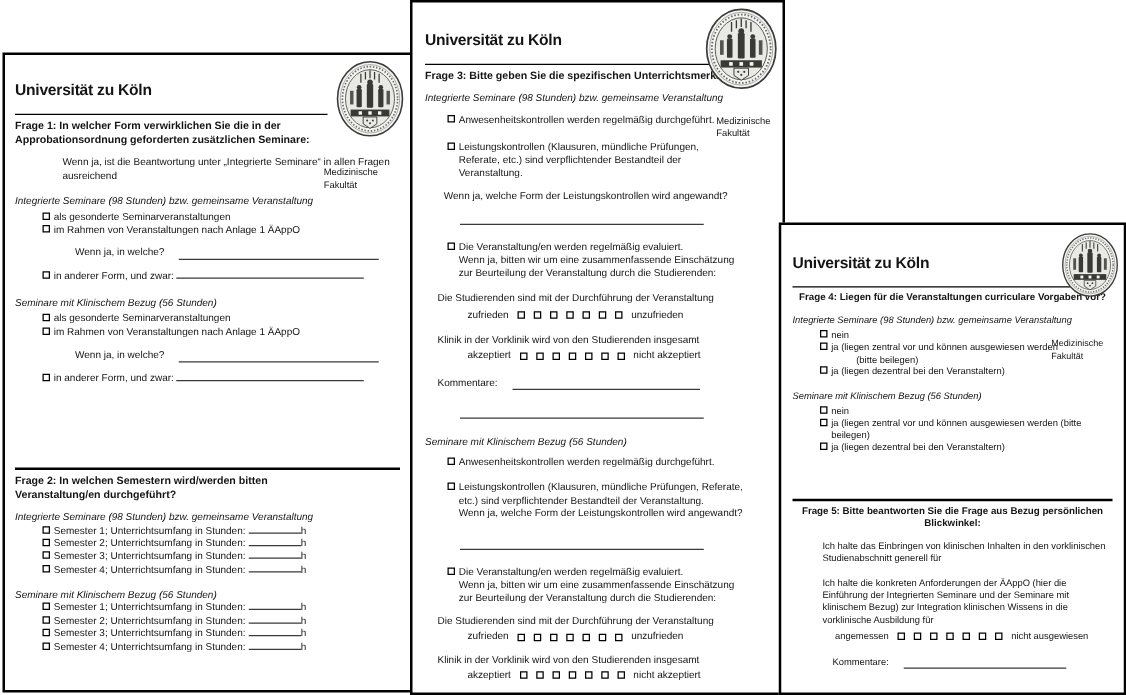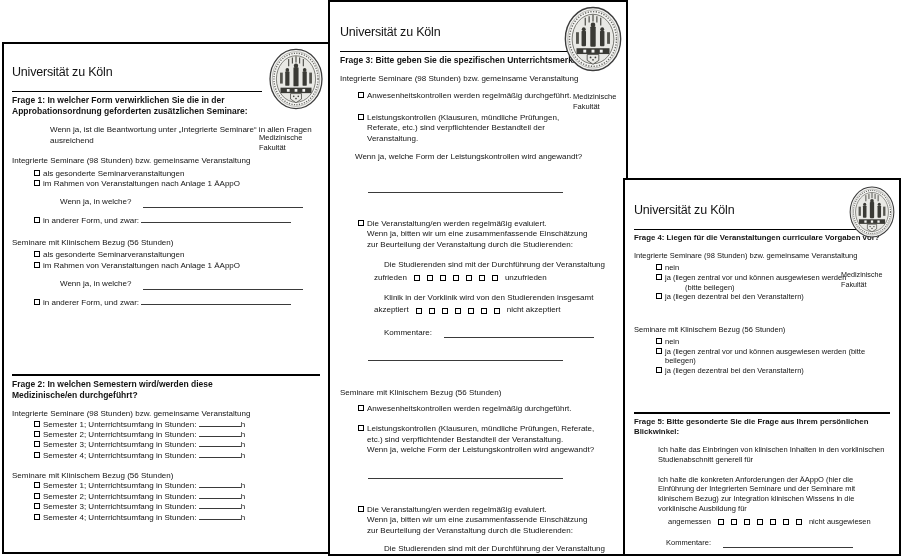--- a/index.html
+++ b/index.html
@@ -7,53 +7,53 @@
   .canvas {
     position: relative; width: 901px; height: 556px; background:#ffffff;
     font-family: "Liberation Sans", sans-serif; font-size: 8px; color:#141414;
     line-height: 1.3; overflow: hidden;
   }
   .page { position:absolute; background:#fff; border:2px solid #000; overflow:hidden; }
   #p1 { left:2px;   top:42px;  width:328px; height:512px; z-index:1; padding:4px 8px; }
   #p2 { left:328px; top:0px;   width:300px; height:556px; z-index:2; padding:4px 10px; }
   #p3 { left:623px; top:178px; width:278px; height:378px; z-index:3; padding:4px 9px; font-size:7.5px; }
 
-  .uni { font-size:12.5px; font-weight:400; letter-spacing:-0.2px; }
+  .uni { font-size:12.5px; font-weight:700; letter-spacing:-0.2px; }
   #p1 .uni { margin-top:16px; } #p2 .uni { margin-top:18px; } #p3 .uni { margin-top:18px; }
 
   .rule  { height:0; border-top:1.8px solid #000; margin-top:11px; }
   #p1 .rule { width:250px; } #p2 .rule { width:230px; } #p3 .rule { width:222px; }
   .thick { height:0; border-top:2.2px solid #000; width:100%; }
 
   .frage { font-weight:700; font-size:8.5px; margin-top:3px; }
-  #p3 .frage { font-size:7.8px; }
-  .sec   { }
+  #p3 .frage { font-size:7.8px;text-align:center; }
+  .sec   { font-style:italic; }
 
   .cbrow { display:flex; gap:3px; align-items:flex-start; }
   .cb    { width:6px; height:6px; border:1px solid #000; flex:none; margin-top:1px; background:#fff; }
   .hang  { padding-left:20px; text-indent:-20px; }
   .blank { display:inline-block; border-bottom:1px solid #3a3a3a; height:7px; vertical-align:baseline; }
   .scale { display:flex; align-items:center; gap:7px; }
   .scale .cb { margin-top:0; }
   .krow  { display:flex; align-items:flex-end; gap:12px; }
 
   .faculty { position:absolute; font-size:7.5px; width:56px; line-height:1.35; }
   #p1 .faculty { left:255px; top:89px; }
   #p2 .faculty { left:243px; top:90px; }
   #p3 .faculty { right:6px;  top:90px; width:52px; font-size:7.2px; }
   .seal { position:absolute; }
   #p1 .seal { right:2px; top:4px; width:60px; height:62px; }
   #p2 .seal { right:2px; top:4px; width:62px; height:66px; }
   #p3 .seal { right:4px; top:3px; width:46px; height:58px; }
 
   .mt2{margin-top:2px}.mt3{margin-top:3px}.mt6{margin-top:6px}.mt8{margin-top:8px}
-  .mt10{margin-top:10px}.mt12{margin-top:12px}.mt14{margin-top:23px}.mt16{margin-top:16px}
+  .mt10{margin-top:10px}.mt12{margin-top:12px}.mt14{margin-top:10px}.mt16{margin-top:16px}
   .mt36{margin-top:36px}.mt66{margin-top:66px}
   .ml15{margin-left:15px}.ml18{margin-left:18px}.ml22{margin-left:22px}
-  .ml24{margin-left:24px}.ml27{margin-left:44px}.ml28{margin-left:28px}.ml32{margin-left:32px}
+  .ml24{margin-left:24px}.ml27{margin-left:10px}.ml28{margin-left:28px}.ml32{margin-left:32px}
   .ml34{margin-left:34px}.ml38{margin-left:38px}.ml48{margin-left:48px}
   .w196{max-width:196px}.w225{max-width:225px}.w228{max-width:228px}.w230{max-width:230px}
   .w232{max-width:232px}.w242{max-width:242px}.w255{max-width:255px}.w260{max-width:260px}.w272{max-width:272px}
   .bw42{width:42px}.bw130{width:130px}.bw150{width:150px}
   .bw160{width:160px}.bw195{width:195px}
   .blk{display:block}
 </style>
 </head>
 <body>
 
@@ -132,21 +132,21 @@
     <div class="krow ml48 mt8">
       <span>Wenn ja, in welche?</span>
       <span class="blank bw160"></span>
     </div>
     <div class="cbrow ml22 mt8">
       <span class="cb"></span>
       <span><span>in anderer Form, und zwar:</span> <span class="blank bw150"></span></span>
     </div>
 
     <div class="thick mt66"></div>
-    <p class="frage w260">Frage 2: In welchen Semestern wird/werden diese Medizinische/en durchgeführt?</p>
+    <p class="frage w260">Frage 2: In welchen Semestern wird/werden bitten Veranstaltung/en durchgeführt?</p>
 
     <p class="sec mt8">Integrierte Seminare (98 Stunden) bzw. gemeinsame Veranstaltung</p>
     <div class="cbrow ml22">
       <span class="cb"></span>
       <span><span>Semester 1; Unterrichtsumfang in Stunden:</span> <span class="blank bw42"></span><span>h</span></span>
     </div>
     <div class="cbrow ml22">
       <span class="cb"></span>
       <span><span>Semester 2; Unterrichtsumfang in Stunden:</span> <span class="blank bw42"></span><span>h</span></span>
     </div>
@@ -318,21 +318,21 @@
     <div class="cbrow ml22">
       <span class="cb"></span>
       <span>ja (liegen zentral vor und können ausgewiesen werden (bitte beilegen)</span>
     </div>
     <div class="cbrow ml22">
       <span class="cb"></span>
       <span>ja (liegen dezentral bei den Veranstaltern)</span>
     </div>
 
     <div class="thick mt36"></div>
-    <p class="frage">Frage 5: Bitte gesonderte Sie die Frage aus Ihrem persönlichen Blickwinkel:</p>
+    <p class="frage">Frage 5: Bitte beantworten Sie die Frage aus Bezug persönlichen Blickwinkel:</p>
 
     <p class="ml24 mt8 w230">Ich halte das Einbringen von klinischen Inhalten in den vorklinischen Studienabschnitt generell für</p>
 
     <p class="ml24 mt10 w242">Ich halte die konkreten Anforderungen der ÄAppO (hier die Einführung der Integrierten Seminare und der Seminare mit klinischem Bezug) zur Integration klinischen Wissens in die vorklinische Ausbildung für</p>
     <div class="scale ml34 mt3">
       <span>angemessen</span>
       <span class="cb"></span>
         <span class="cb"></span>
         <span class="cb"></span>
         <span class="cb"></span>

